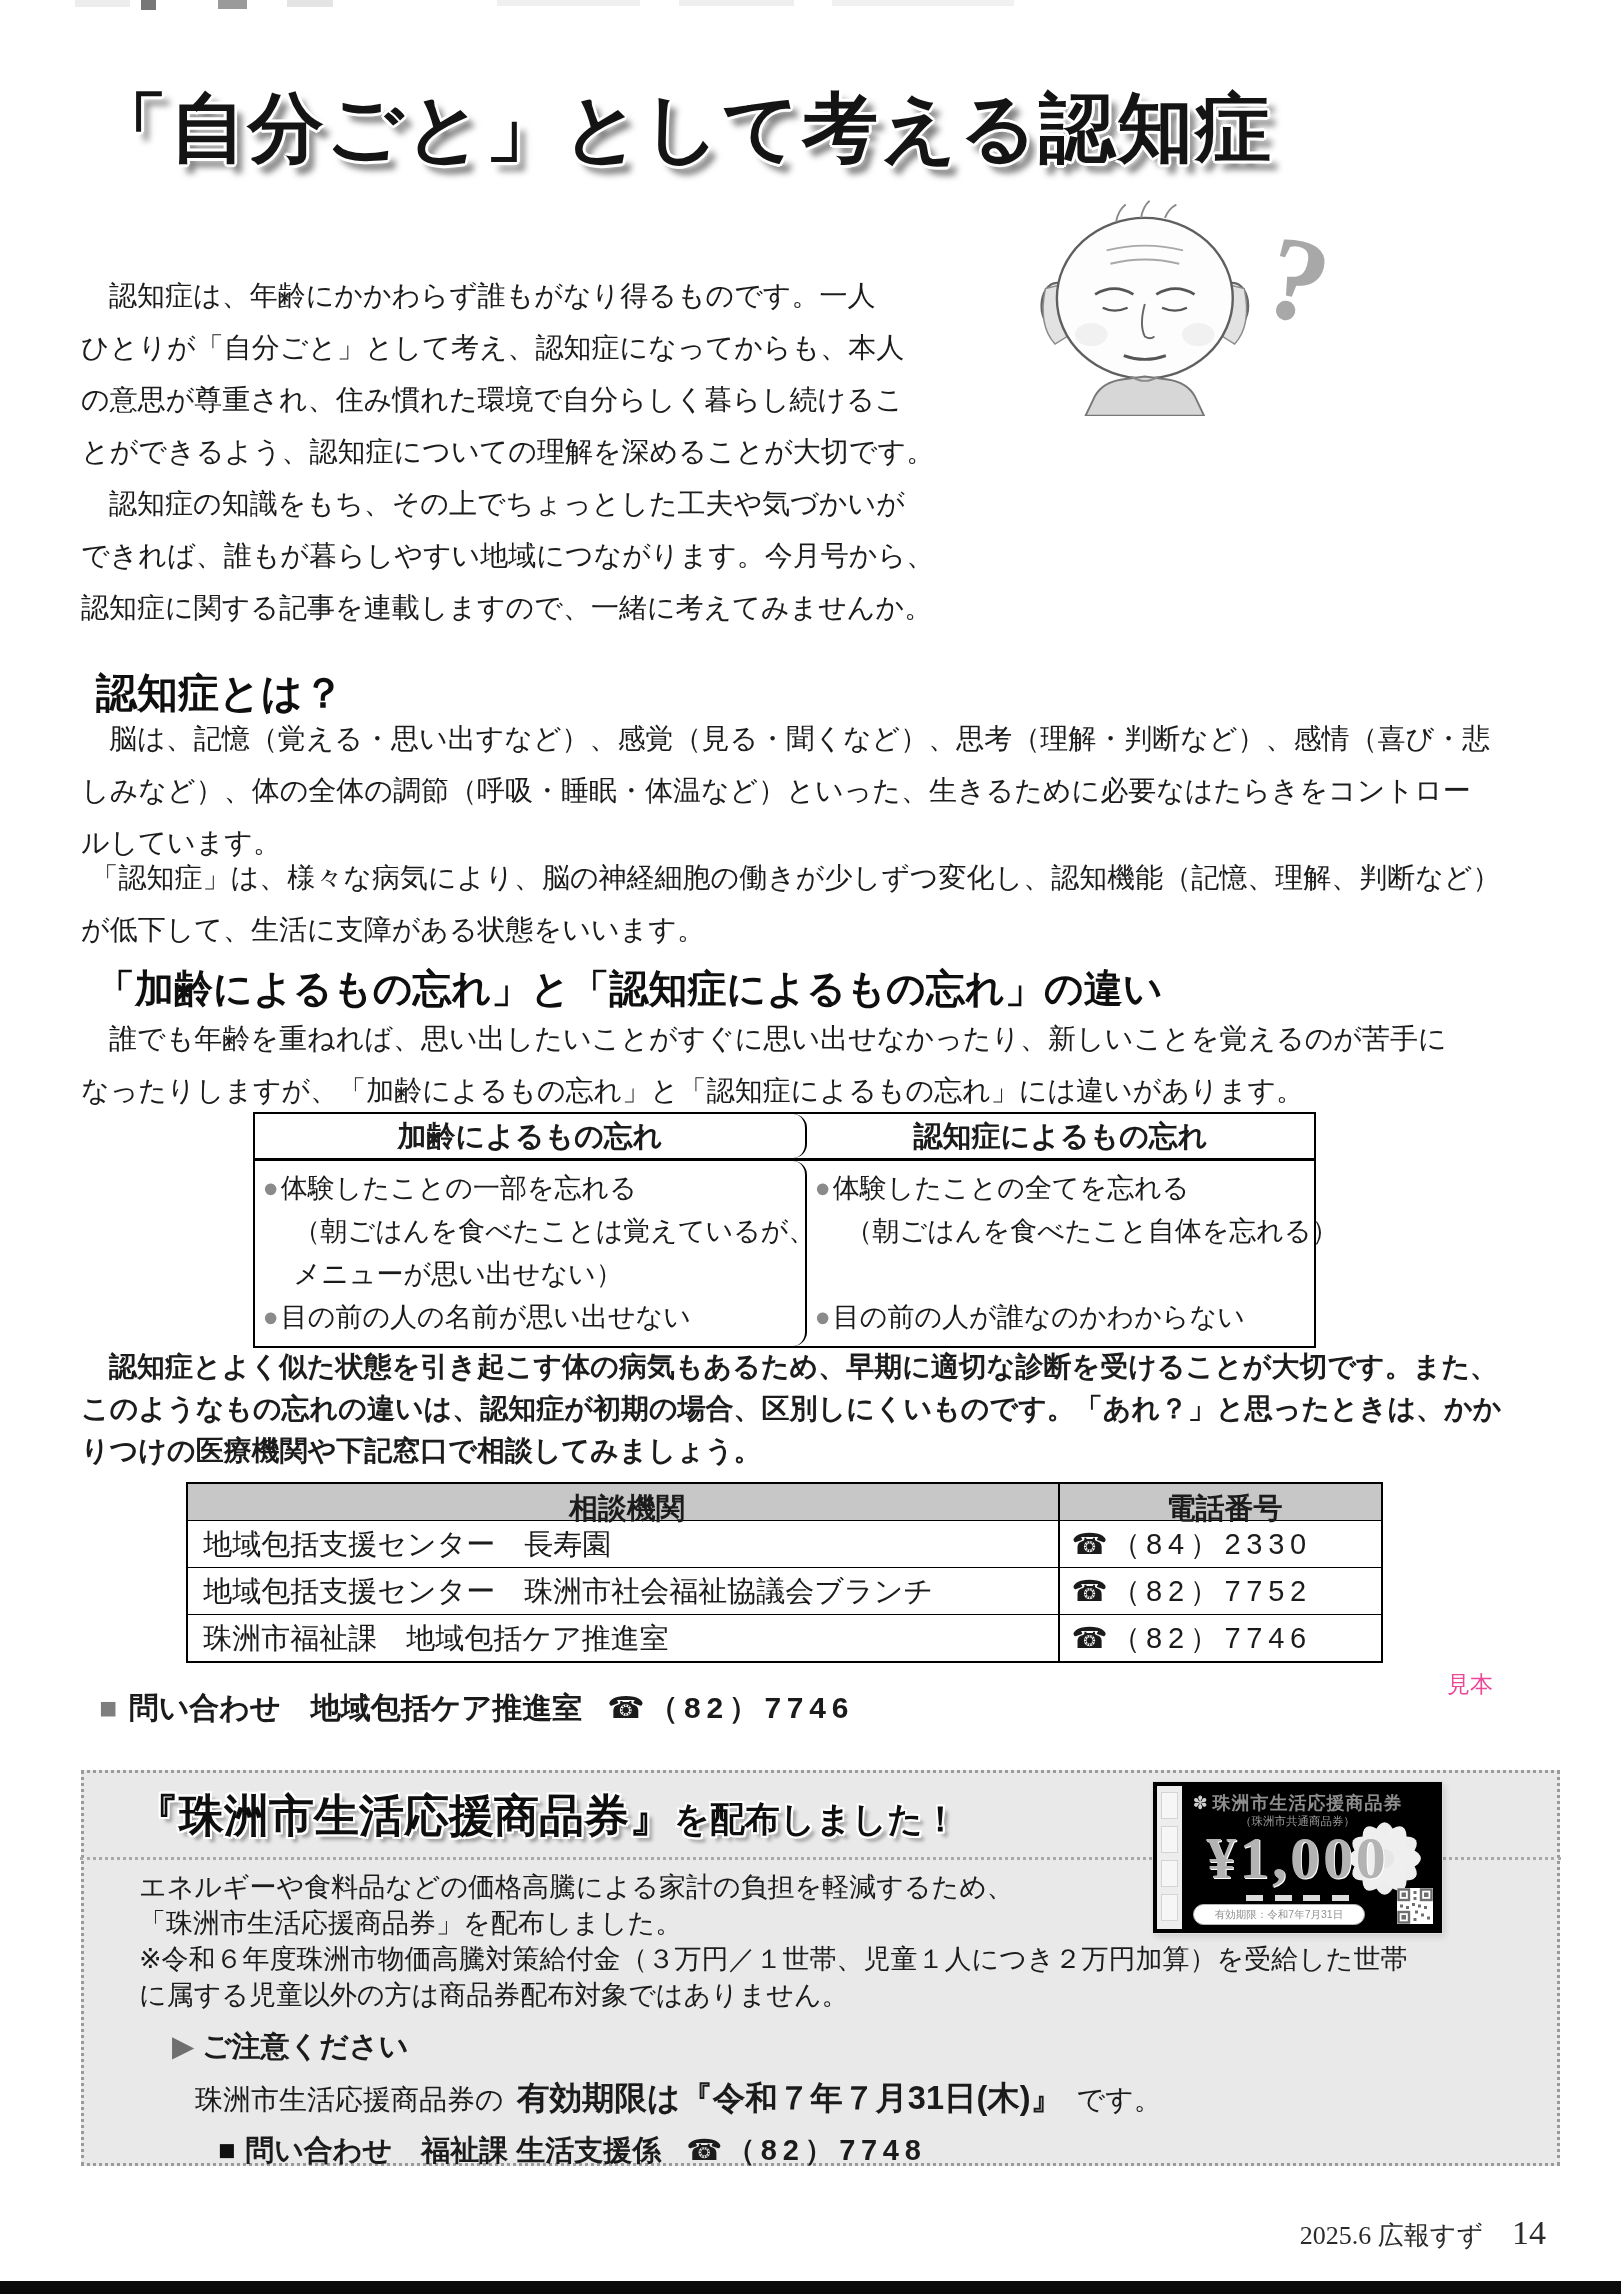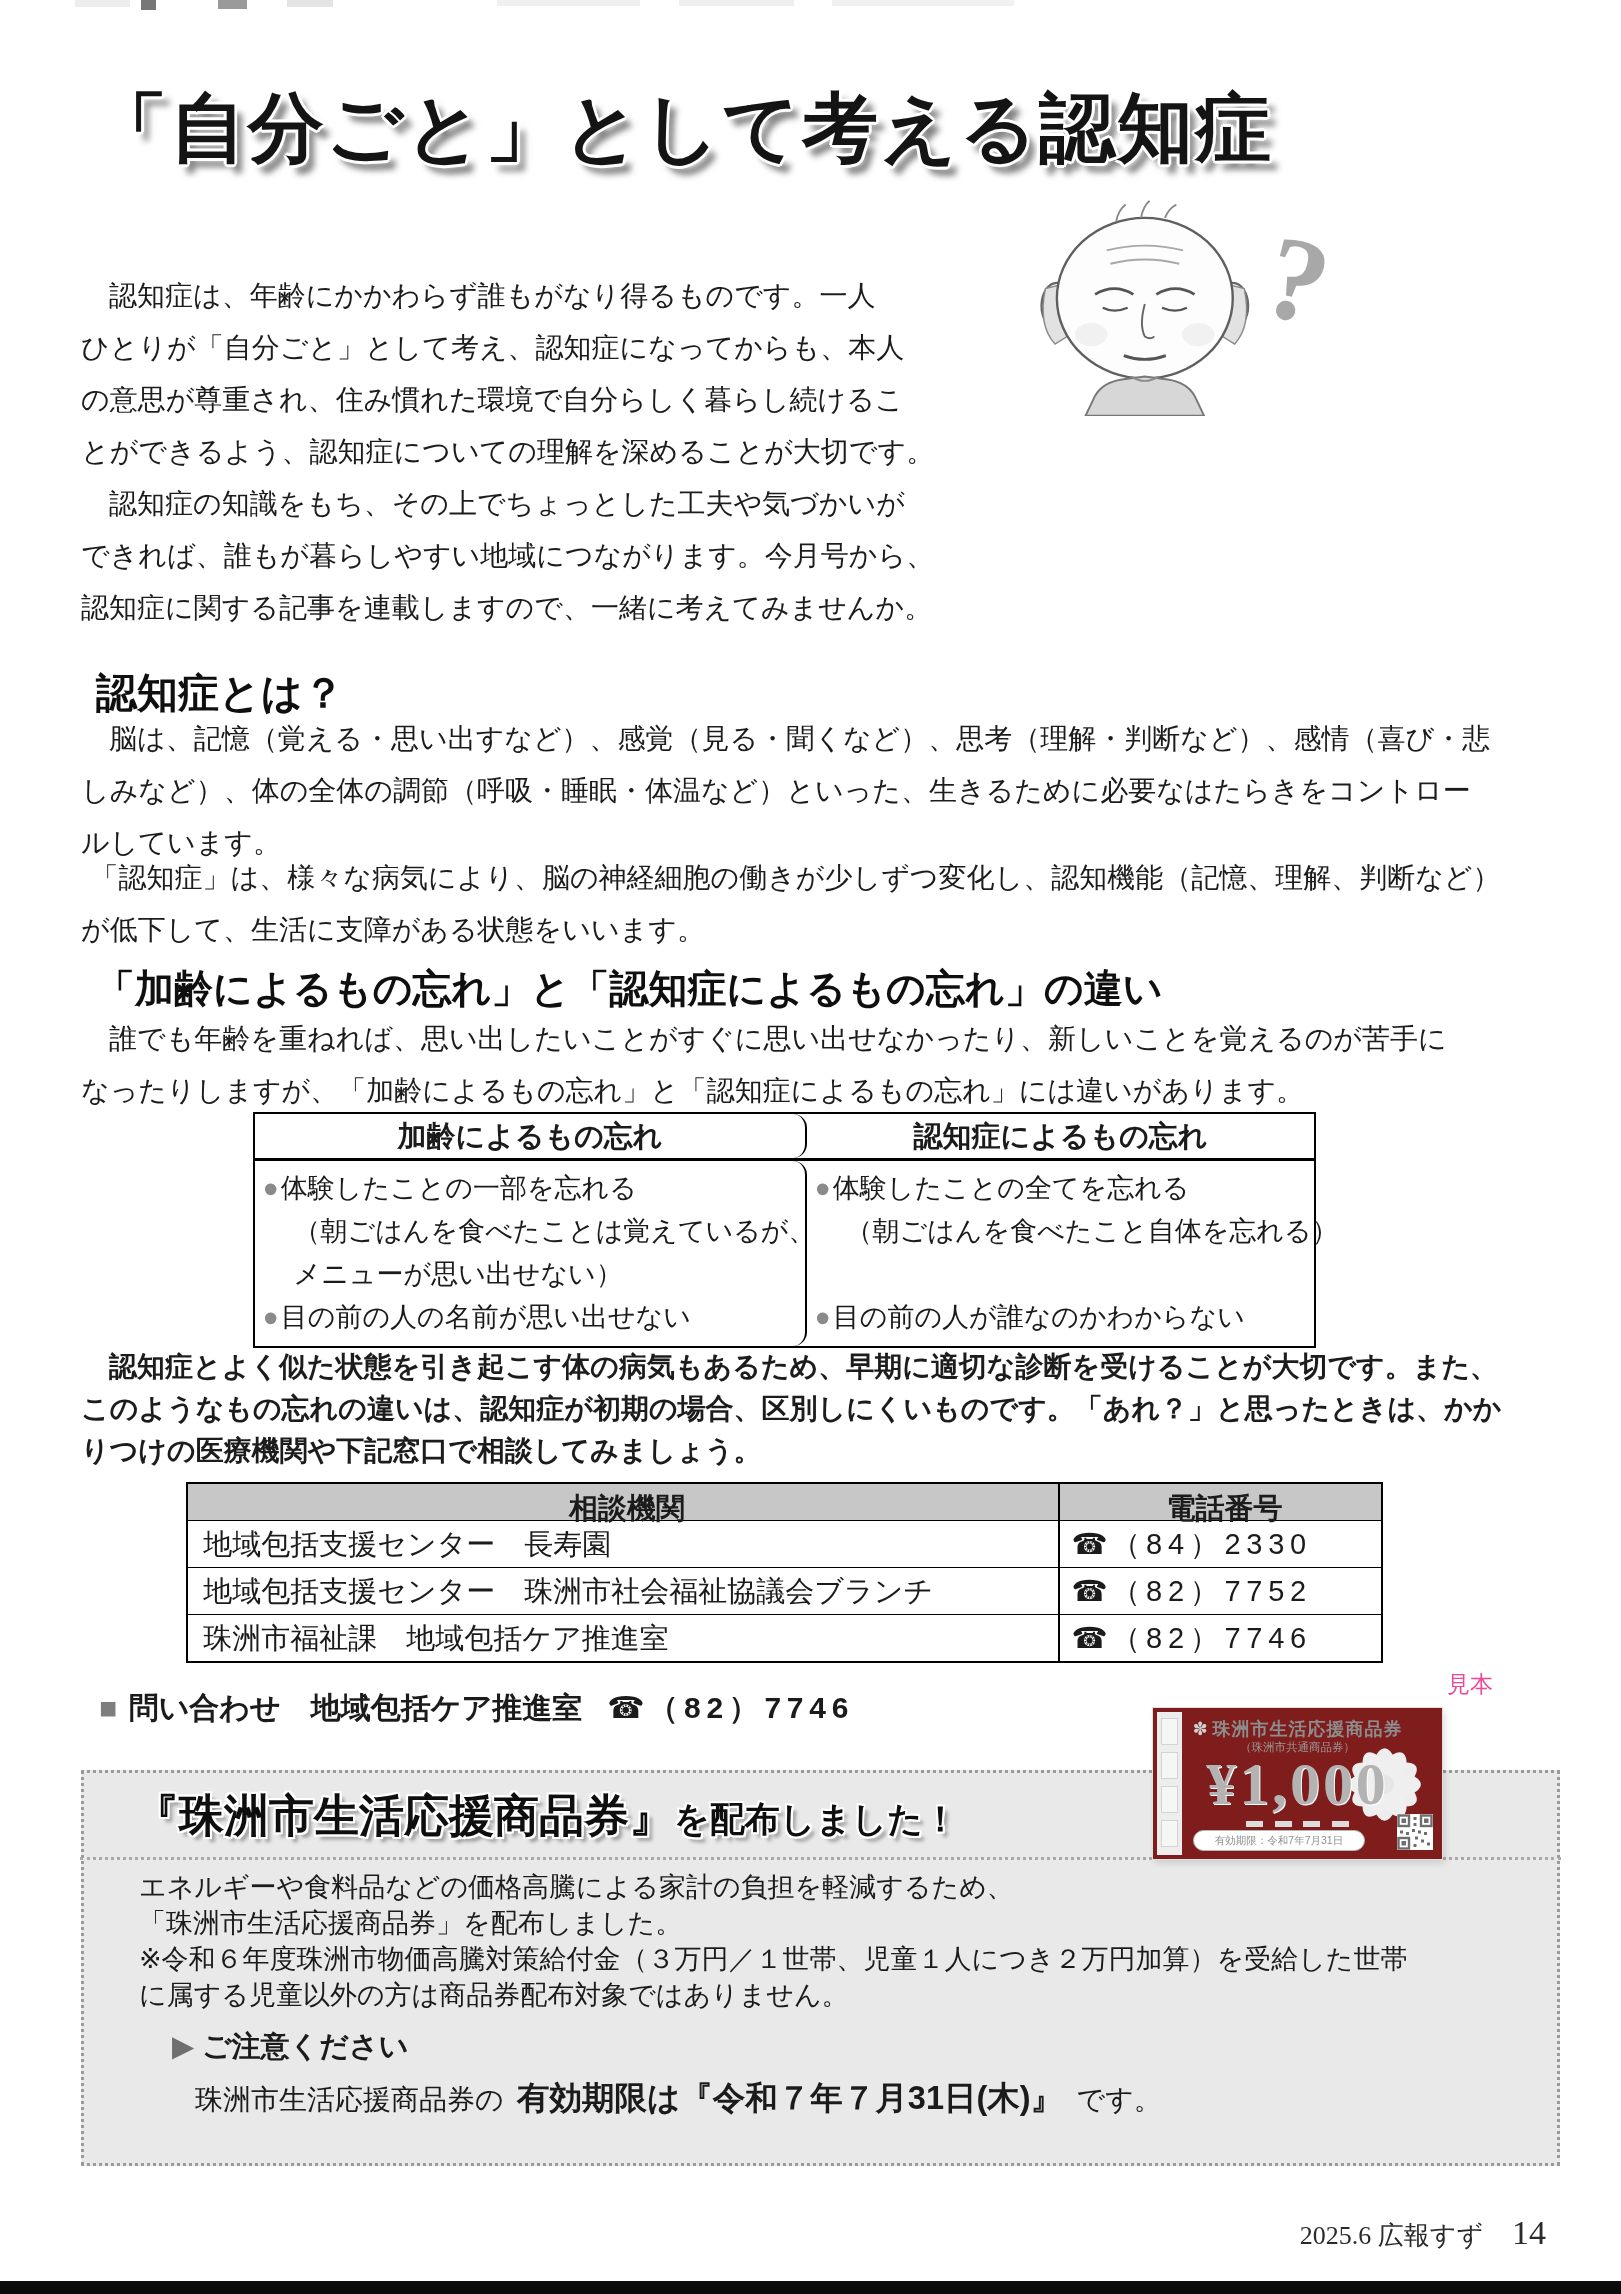--- a/index.html
+++ b/index.html
@@ -81,21 +81,21 @@
   .cbox-sep{position:absolute;left:-3.8px;right:-3.8px;top:84px;border-top:3.8px dotted #a9a9a9;}
   .cbox-body{position:absolute;left:55px;top:96px;font-size:27px;}
   .cbox-body .ln{line-height:36px;white-space:nowrap;}
   .caution-head{position:absolute;left:88px;top:254px;font-size:29px;font-weight:bold;white-space:nowrap;}
   .tri{color:#6f6f6f;margin-right:7.6px;}
   .caution-line{position:absolute;left:111px;top:304px;font-size:28px;white-space:nowrap;}
   .caution-line .emph{font-size:32.5px;font-weight:bold;margin:0 13.4px;}
   .inq2{position:absolute;left:134px;top:358px;font-size:29px;font-weight:bold;white-space:nowrap;}
 
   
-  .coupon{position:absolute;left:1152px;top:1707px;width:289px;height:151px;background:#7f1d1d;
+  .coupon{position:absolute;left:1152px;top:1781px;width:289px;height:151px;background:#000000;
           border:1px solid #e0e0e0;box-shadow:2.9px 3.8px 6.7px rgba(0,0,0,0.13);overflow:hidden;}
   .sample{position:absolute;left:1447px;top:1669px;font-size:23px;color:#ec4899;white-space:nowrap;}
   .cp-flower{position:absolute;right:-19px;top:0;}
   .cp-strip{position:absolute;left:3.8px;top:3.8px;bottom:3.8px;width:25px;background:#ededed;}
   .cp-strip i{display:block;width:15.3px;height:25px;border:1px solid #d4d4d4;background:#f6f6f6;margin:6.7px auto 0 auto;}
   .cp-head{position:absolute;left:0;right:0;top:8.6px;text-align:center;font-size:18px;font-weight:bold;
            color:#8d8d8d;letter-spacing:1px;white-space:nowrap;}
   .cp-fl{color:#cfcfcf;margin-right:3.8px;}
   .cp-sub{position:absolute;left:0;right:0;top:32px;text-align:center;font-size:11.5px;color:#9b9b9b;white-space:nowrap;}
   .cp-amount{position:absolute;left:0;right:0;top:42px;text-align:center;
@@ -244,20 +244,23 @@
       <div class="ln">エネルギーや食料品などの価格高騰による家計の負担を軽減するため、</div>
       <div class="ln">「珠洲市生活応援商品券」を配布しました。</div>
       <div class="ln">※令和６年度珠洲市物価高騰対策給付金（３万円／１世帯、児童１人につき２万円加算）を受給した世帯</div>
       <div class="ln">に属する児童以外の方は商品券配布対象ではありません。</div>
     </div>
     <div class="caution-head">
       <span class="tri">▶</span><span>ご注意ください</span>
     </div>
     <div class="caution-line">
       <span>珠洲市生活応援商品券の</span><span class="emph">有効期限は『令和７年７月31日(木)』</span><span>です。</span>
+    </div>
+    <div class="inq2">
+      <span class="sq-black">■</span><span>問い合わせ　福祉課 生活支援係</span><span class="inq-gap"></span><span class="tel"><span class="tel-icon">☎</span><span>（82）7748</span></span>
     </div>
   </div>
 
   <div class="coupon">
     <svg class="cp-flower" width="172" height="151" viewBox="0 0 180 158">
       <g transform="translate(100,80)">
         <ellipse rx="15" ry="38" fill="#ededed" transform="rotate(0)"></ellipse>
         <ellipse rx="15" ry="38" fill="#ededed" transform="rotate(60)"></ellipse>
         <ellipse rx="15" ry="38" fill="#ededed" transform="rotate(120)"></ellipse>
         <ellipse rx="15" ry="38" fill="#efefef" transform="rotate(30)"></ellipse>

